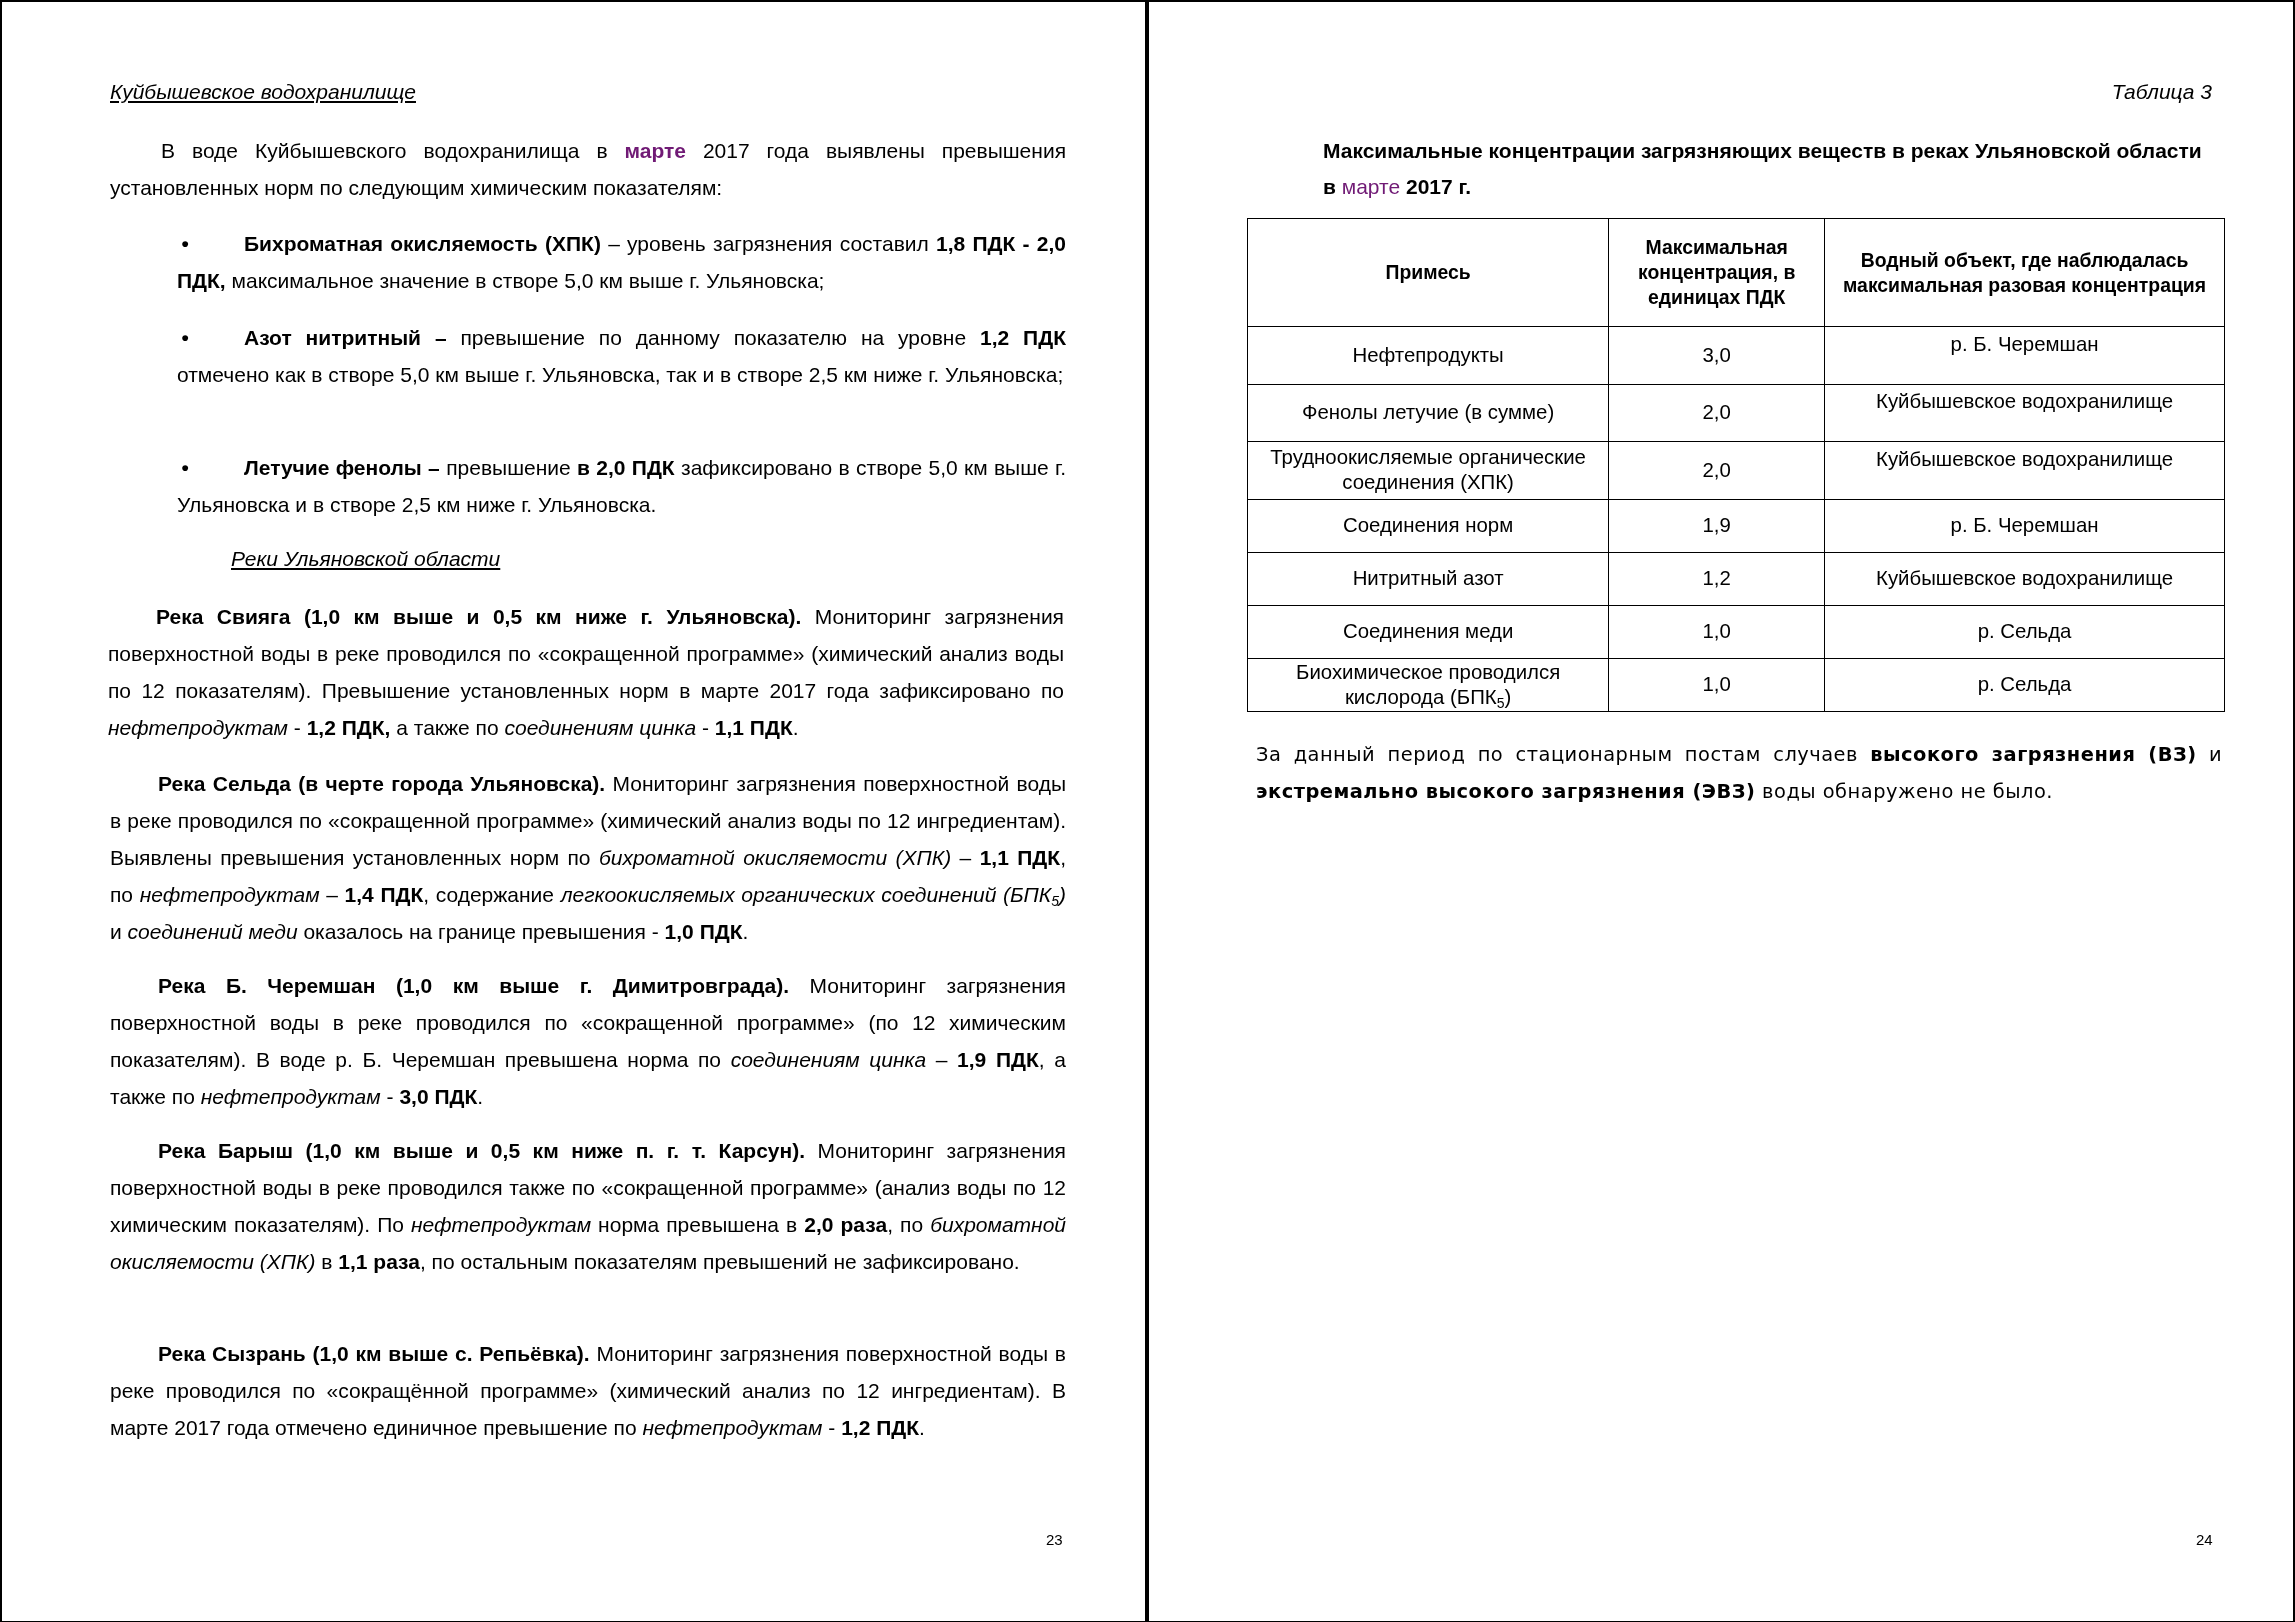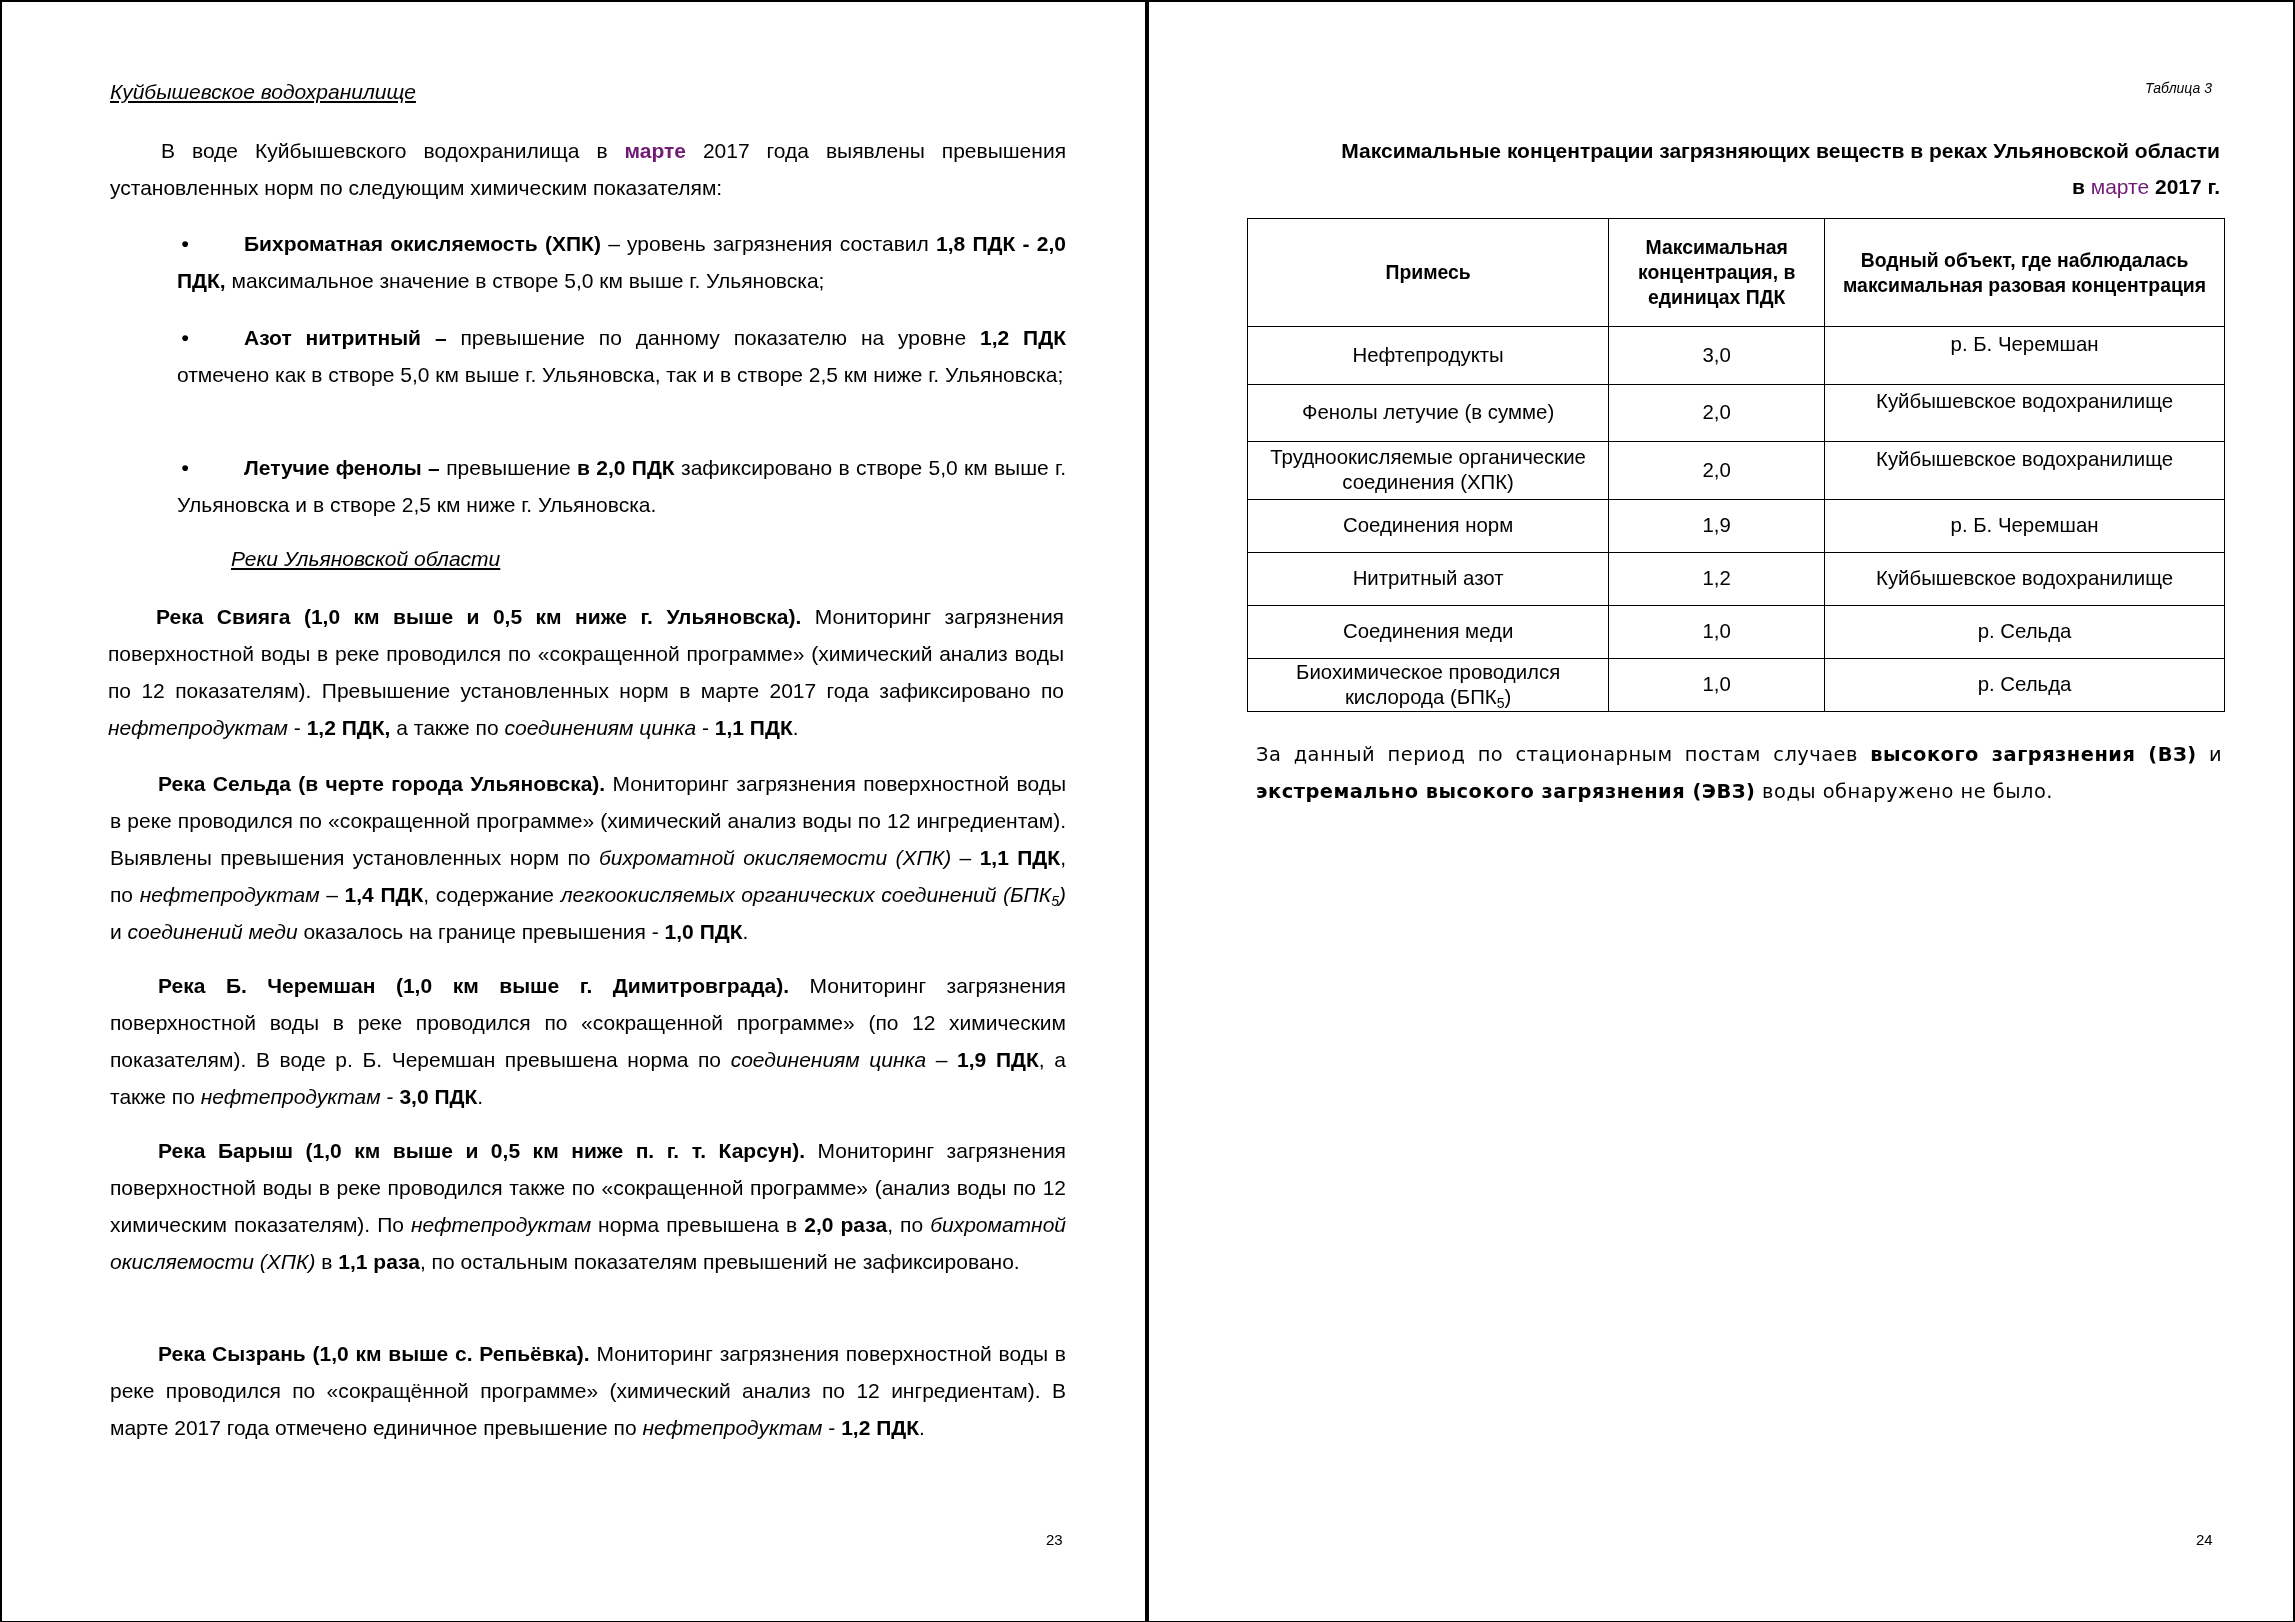--- a/index.html
+++ b/index.html
@@ -70,23 +70,23 @@
   </div>
 
   <div class="txt" style="position:absolute; left:110px; top:1335px; width:956px; text-indent:48px;">
     <span class="b">Река Сызрань (1,0 км выше с. Репьёвка).</span><span> Мониторинг загрязнения поверхностной воды в реке проводился по «сокращённой программе» (химический анализ по 12 ингредиентам). В марте 2017 года отмечено единичное превышение по </span><span class="i">нефтепродуктам</span><span> - </span><span class="b">1,2 ПДК</span><span>.</span>
   </div>
 
   <div class="pnum" style="left:1046px; top:1531px;">23</div>
 </div>
 
 <div>
-  <div class="i" style="position:absolute; right:83px; top:80px; font-size:14px;">Таблица 3</div>
+  <div class="i" style="position:absolute; right:83px; top:80px; font-size:21px;">Таблица 3</div>
 
-  <div style="position:absolute; left:1323px; top:133px; width:897px; text-align:right; font-weight:bold; font-size:21px; line-height:36px;">
+  <div style="position:absolute; left:1323px; top:133px; width:897px; text-align:left; font-weight:bold; font-size:21px; line-height:36px;">
     <span>Максимальные концентрации загрязняющих веществ в реках Ульяновской области в </span><span class="blue" style="font-weight:normal;">марте</span><span> 2017 г.</span>
   </div>
 
   <table class="t">
     <colgroup>
         <col style="width:362px">
         <col style="width:216px">
         <col style="width:401px">
       </colgroup>
     <thead>

